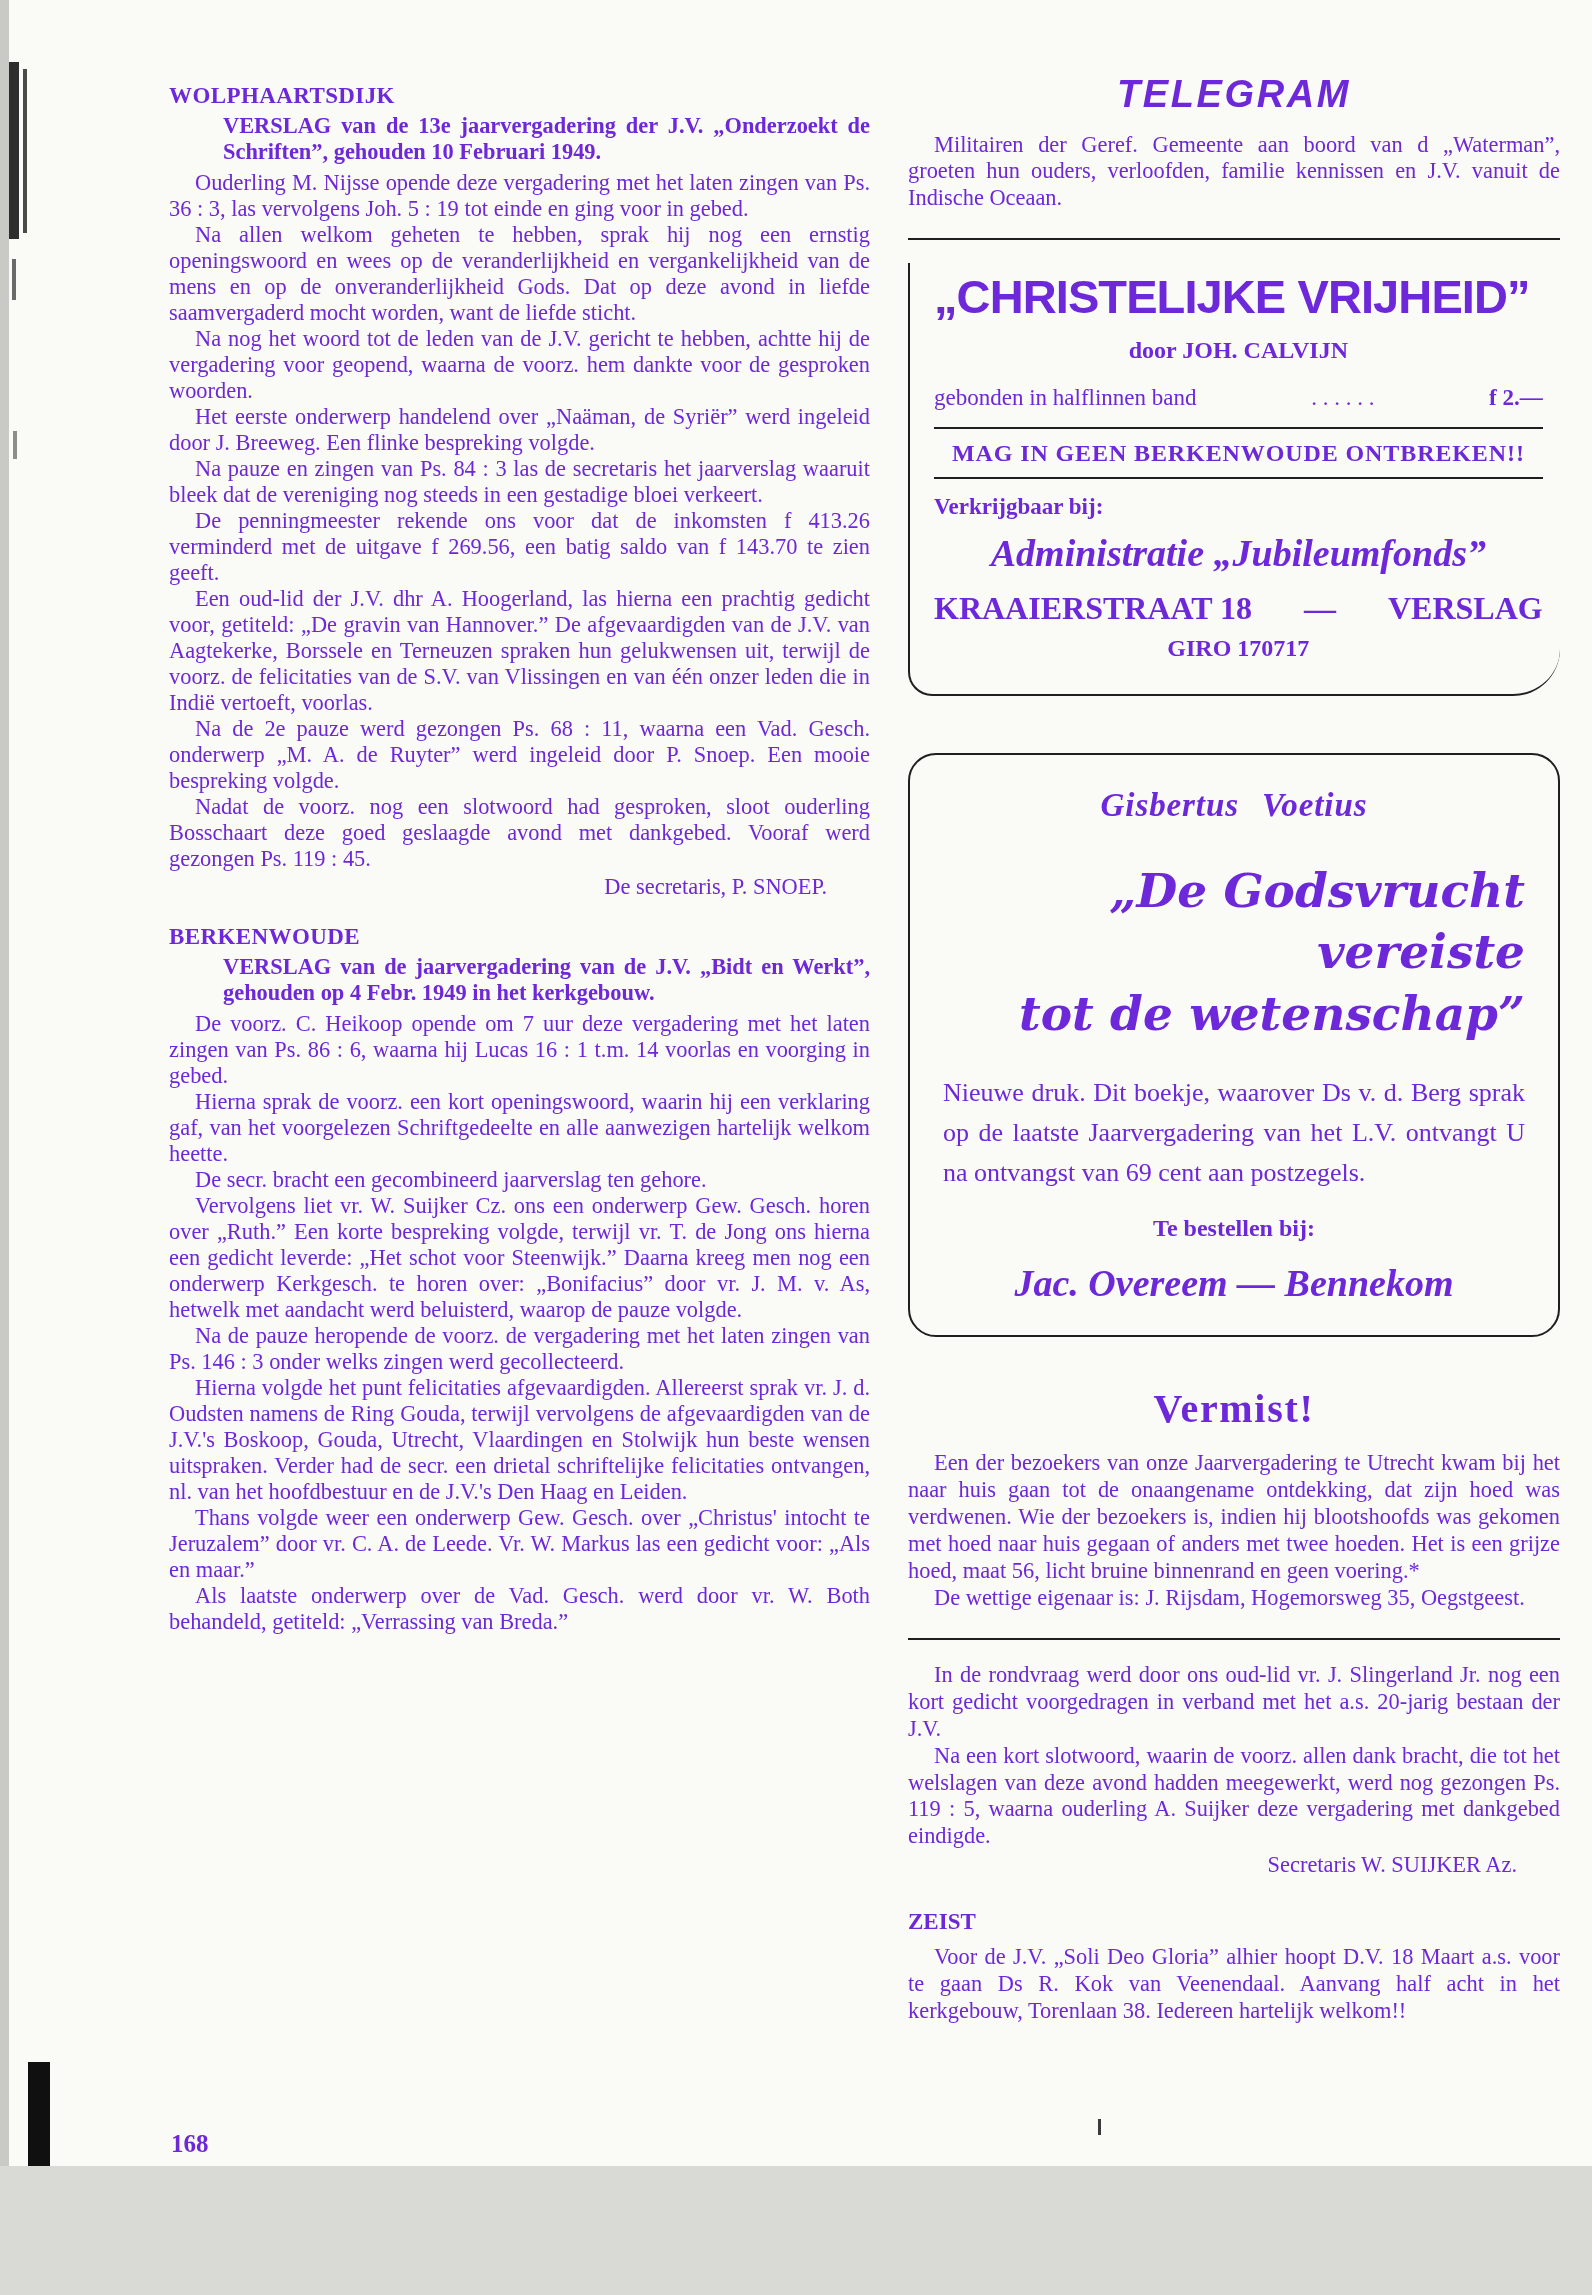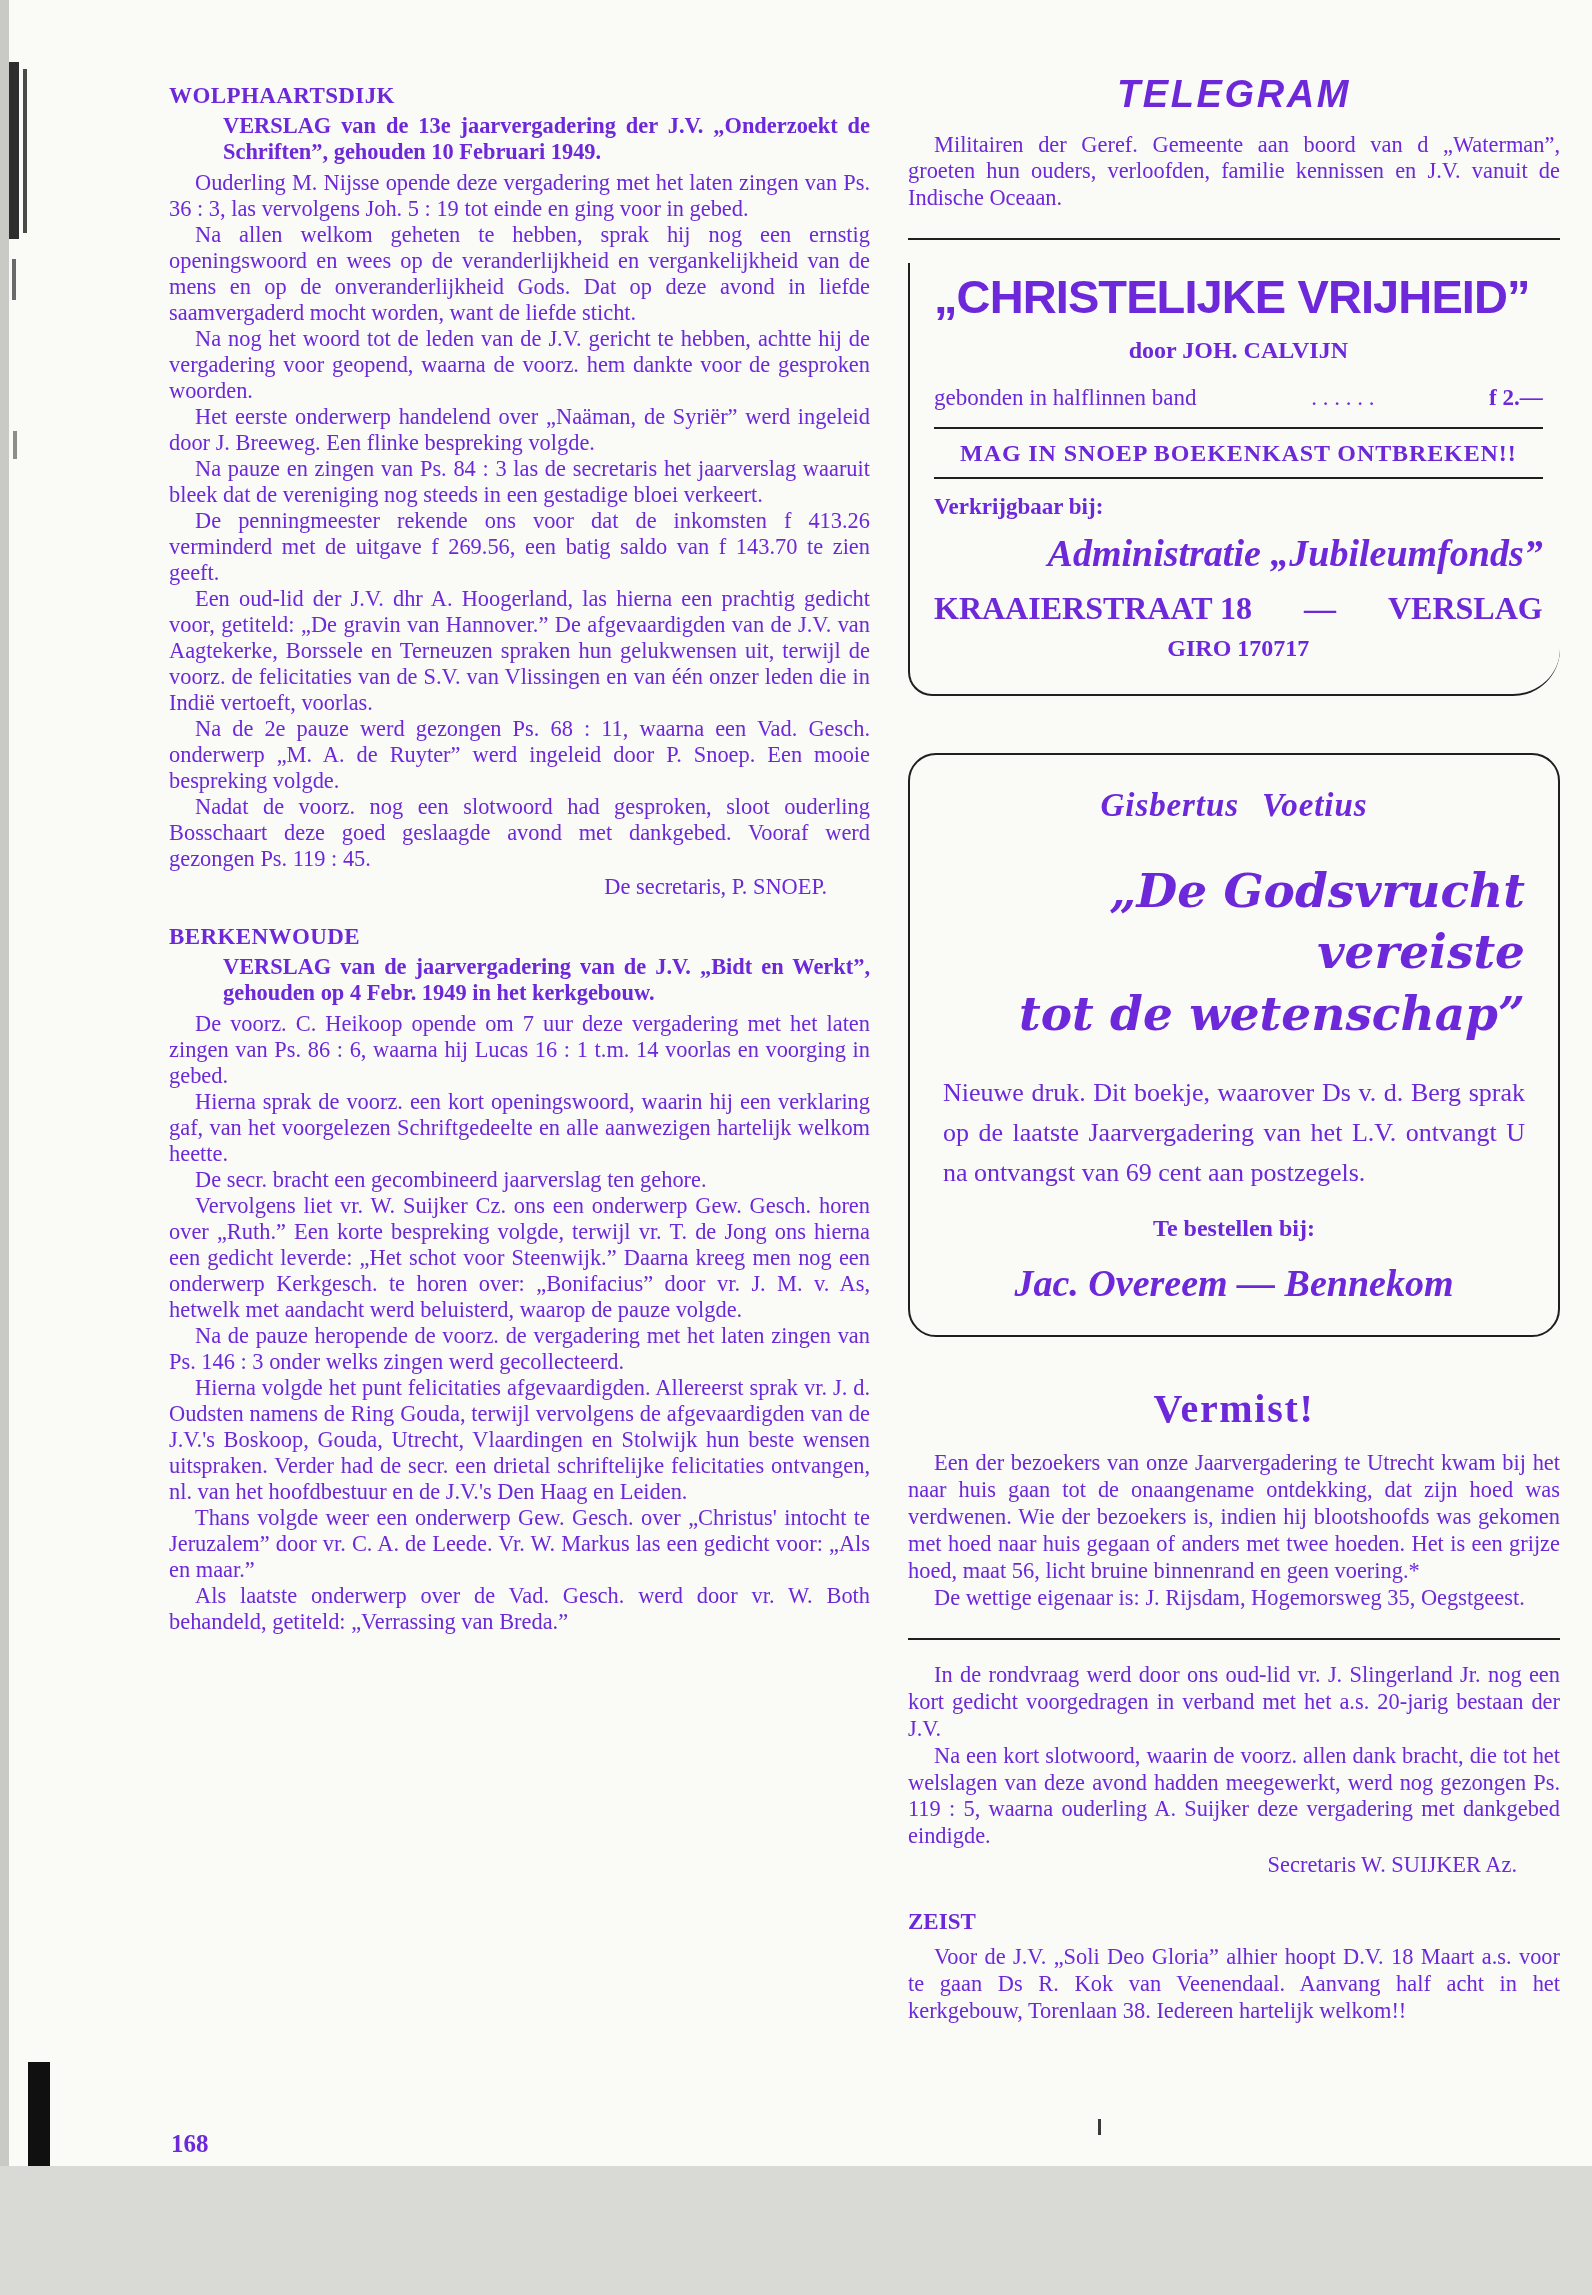--- a/index.html
+++ b/index.html
@@ -45,21 +45,21 @@
   }
   .ad-byline { text-align:center; font-weight:bold; font-size:24px; margin:0 0 19px 0; }
   .price-row { display:flex; justify-content:space-between; align-items:baseline; font-size:23px; margin:0 0 15.5px 0; }
   .price-row .price { font-weight:bold; }
   .slogan {
     border-top:2.6px solid #1f1f1f; border-bottom:2.6px solid #1f1f1f;
     padding:9.5px 1.7px; font-weight:bold; font-size:24px; letter-spacing:0.9px;
     text-align:center; margin:0 0 14px 0;
   }
   .avail { font-weight:bold; font-size:23px; margin:0 0 10.4px 0; text-indent:0; }
-  .publisher { font-style:italic; font-weight:bold; font-size:38px; text-align:right; margin:0 0 12px 0; }
+  .publisher { font-style:italic; font-weight:bold; font-size:38px; text-align:center; margin:0 0 12px 0; }
   .addr-row { display:flex; justify-content:space-between; font-weight:bold; font-size:32px; }
   .giro { text-align:center; font-weight:bold; font-size:24px; margin-top:7px; }
 
   .ad-voetius { margin-top:57px; border:2.6px solid #1f1f1f; border-radius:28px; padding:31px 33px 29px 33px; }
   .voetius-author { text-align:center; font-style:italic; font-weight:bold; font-size:33px; letter-spacing:0.9px; word-spacing:14px; margin:0 0 35px 0; }
   .voetius-title { text-align:right; font-style:italic; font-weight:bold; font-size:47px; line-height:1.3; margin:0 0 29px 0; font-family:"DejaVu Serif",serif; }
   .voetius-body { font-size:26px; line-height:1.55; margin:0 0 21px 0; text-indent:0; }
   .order-label { text-align:center; font-weight:bold; font-size:24px; margin:0 0 17.3px 0; }
   .seller { text-align:center; font-style:italic; font-weight:bold; font-size:38px; }
 
@@ -125,21 +125,21 @@
     <hr class="rule">
 
     <div class="ad-book">
       <div class="ad-book-title">„CHRISTELIJKE VRIJHEID”</div>
       <div class="ad-byline">door JOH. CALVIJN</div>
       <div class="price-row">
         <span>gebonden in halflinnen band</span>
         <span class="dots">.  .  .  .  .  .</span>
         <span class="price">f 2.—</span>
       </div>
-      <div class="slogan">MAG IN SNOEP BOEKENKAST ONTBREKEN!!</div>
+      <div class="slogan">MAG IN GEEN BERKENWOUDE ONTBREKEN!!</div>
       <div class="avail">Verkrijgbaar bij:</div>
       <div class="publisher">Administratie „Jubileumfonds”</div>
       <div class="addr-row">
         <span>KRAAIERSTRAAT 18</span>
         <span>—</span>
         <span>VERSLAG</span>
       </div>
       <div class="giro">GIRO 170717</div>
     </div>
 

